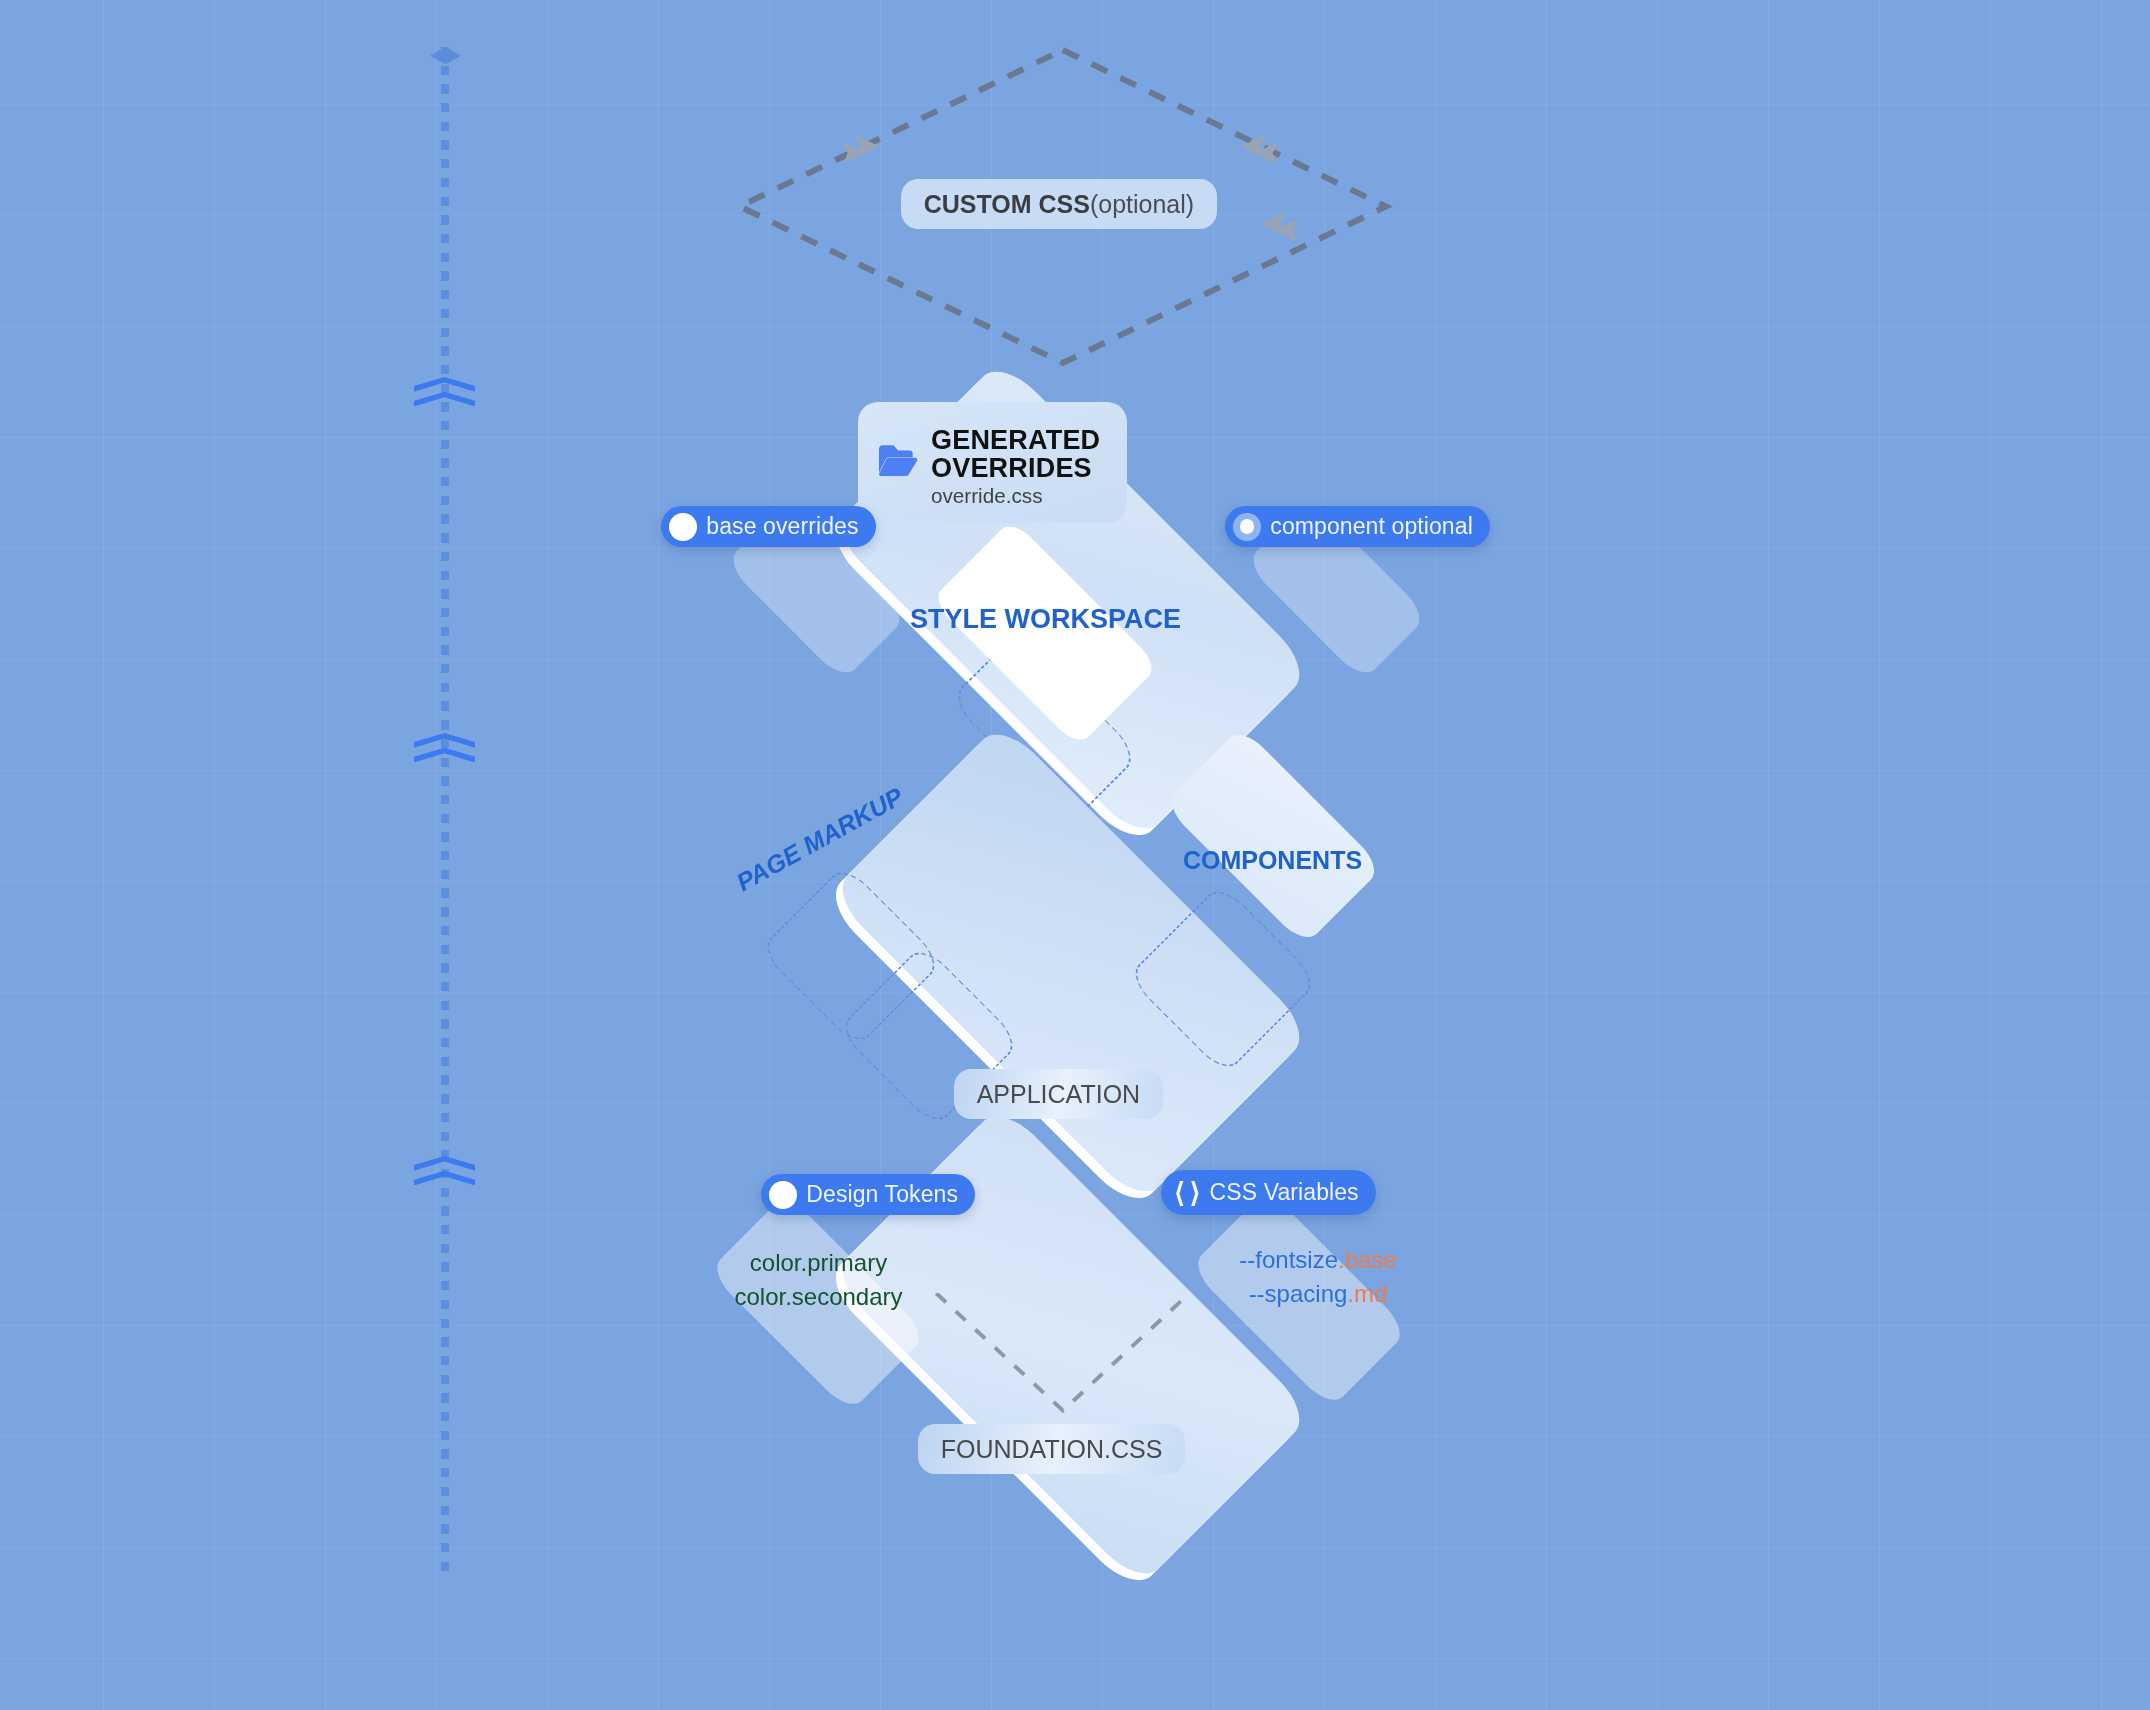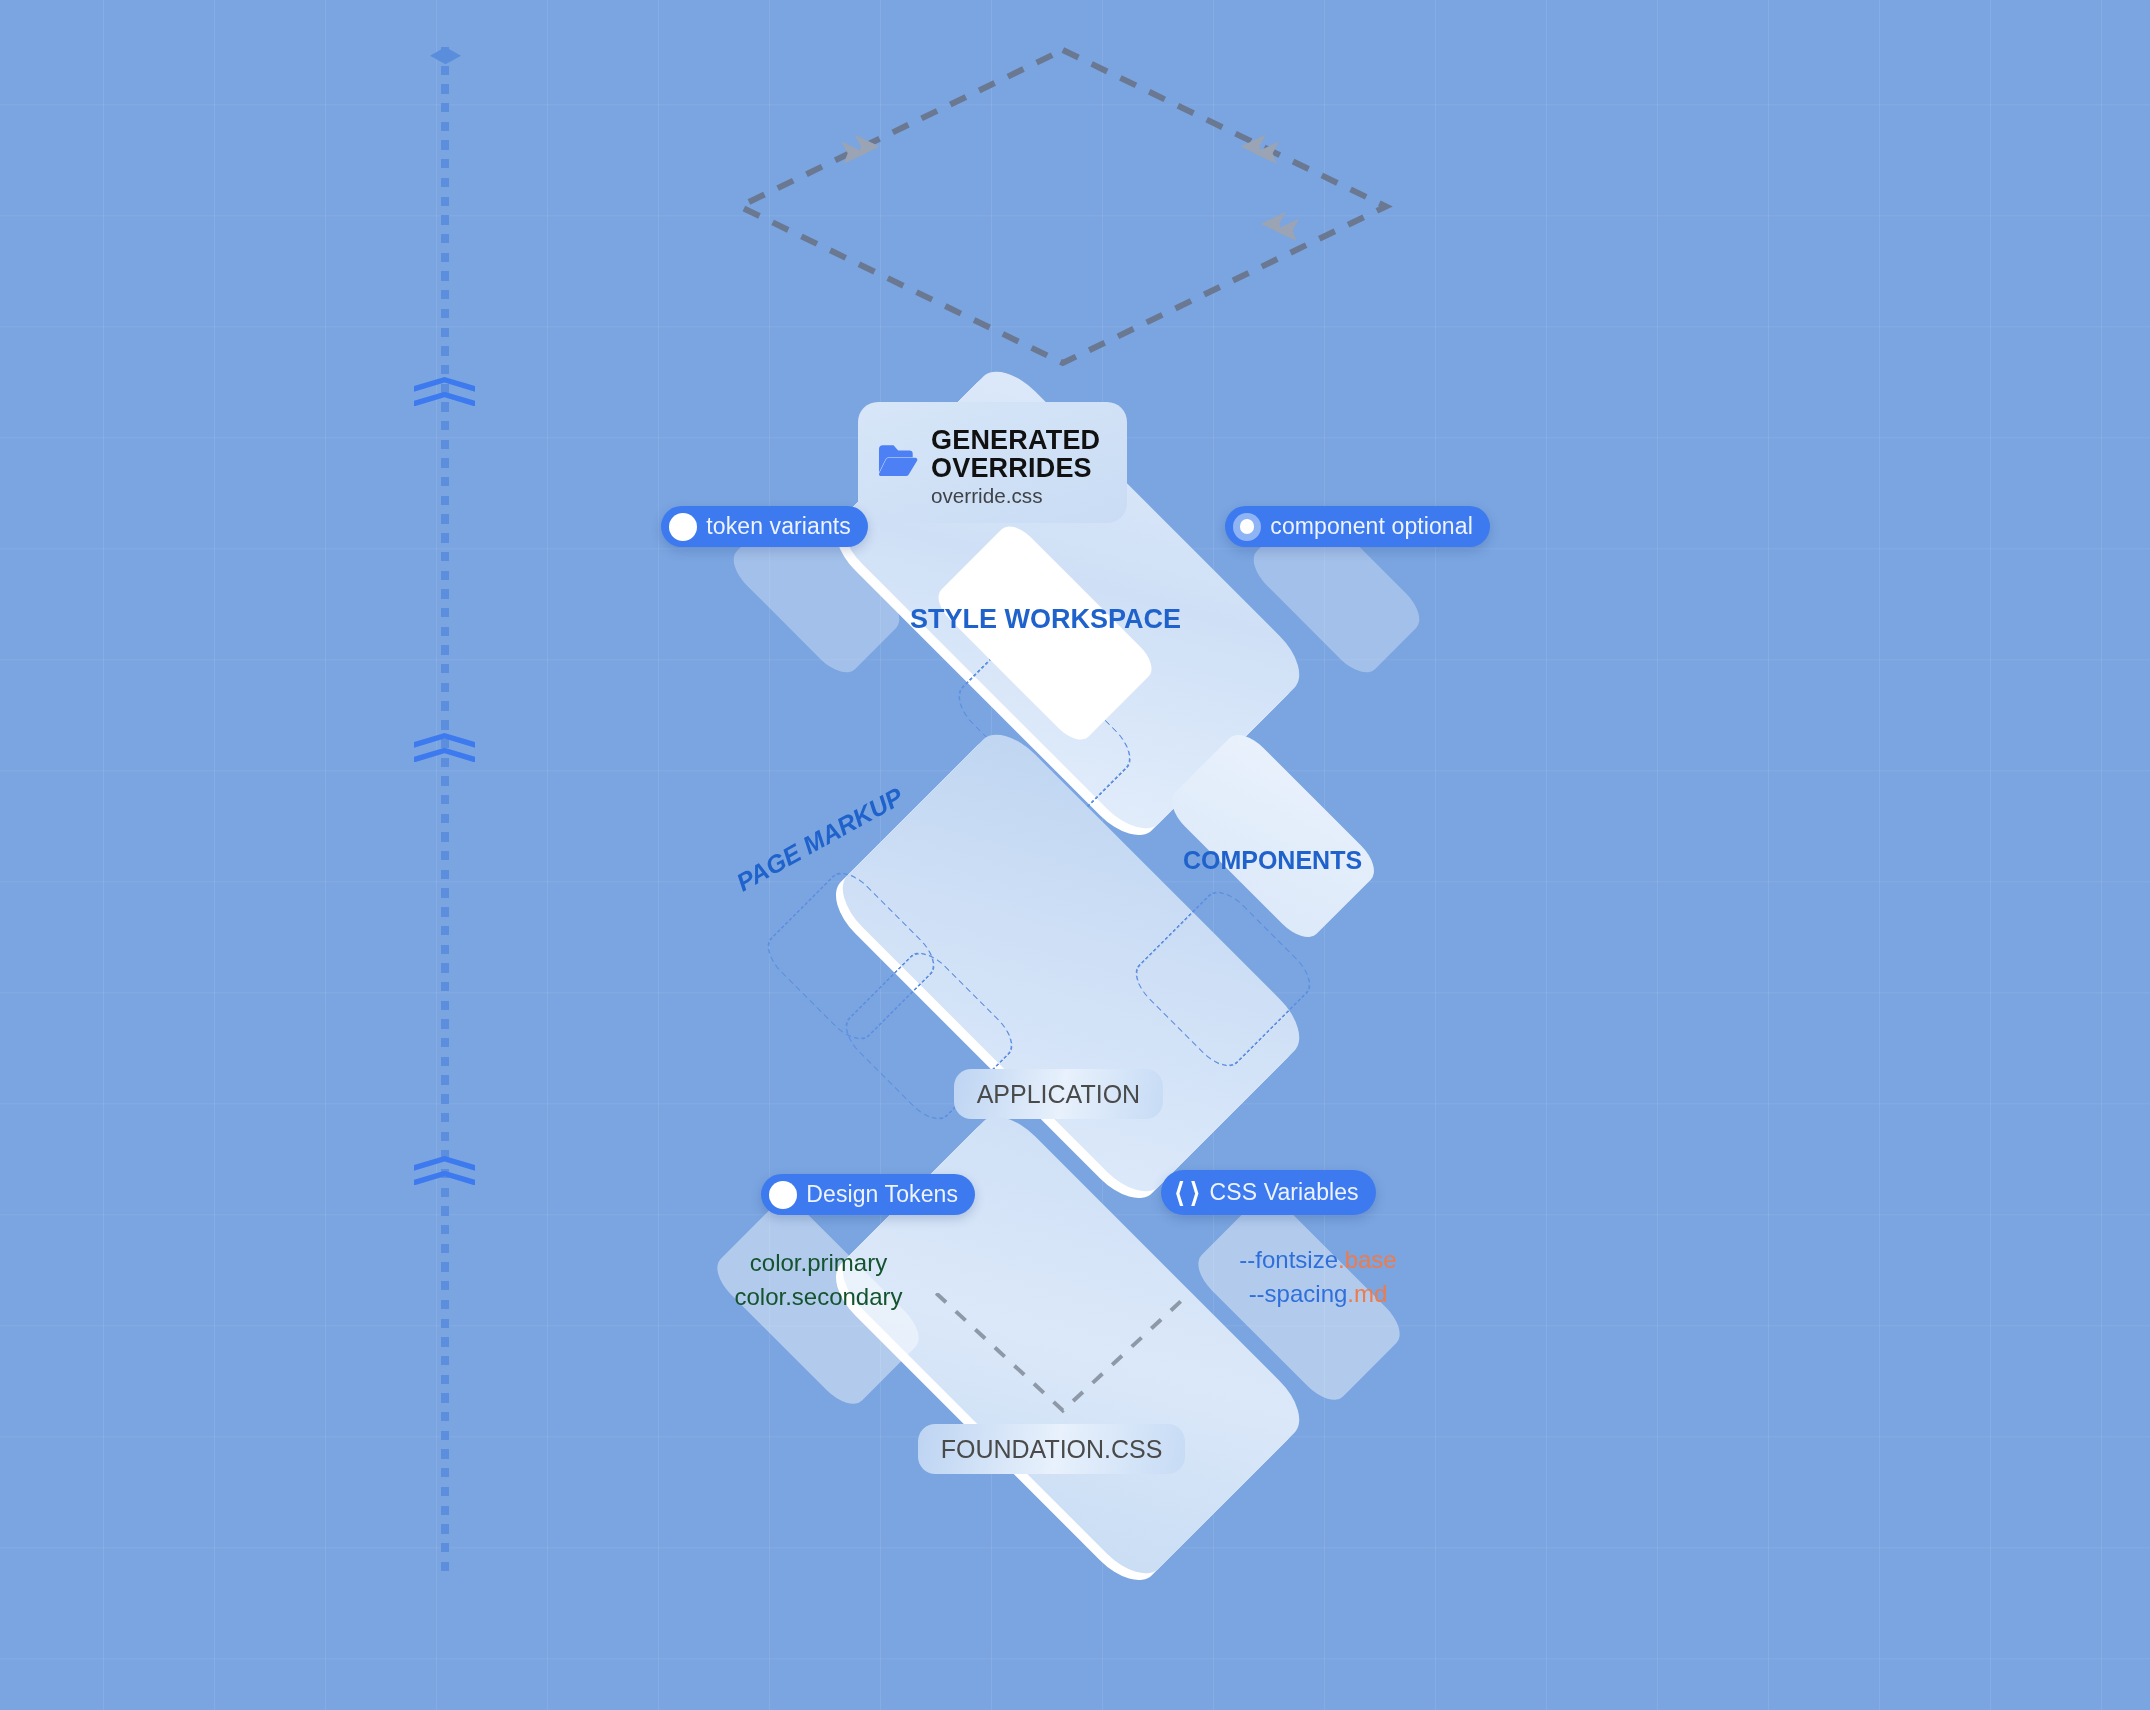--- a/index.html
+++ b/index.html
@@ -126,20 +126,24 @@
 
     <g fill="#9aa4b4" stroke="none">
       <path d="M1262,212 l38,18 -34,16 6,-16 z"></path>
       <path d="M1282,202 l38,18 -34,16 6,-16 z"></path>
       <path d="M1920,212 l-38,18 34,16 -6,-16 z"></path>
       <path d="M1900,202 l-38,18 34,16 -6,-16 z"></path>
       <path d="M1950,328 l-38,18 34,16 -6,-16 z"></path>
       <path d="M1930,318 l-38,18 34,16 -6,-16 z"></path>
     </g>
   </svg>
+  <div class="chip" style="left:901px; top:179px;">
+    <span style="font-weight:700;color:#3b3d42;">CUSTOM CSS</span>
+      <span style="color:#4a4d52;">(optional)</span>
+  </div>
 
   <div class="layer">
 
     <div class="slab-edge" style="left:851px; top:380px; width:440px; height:440px;
          background:#ffffff;"></div>
 
     <div class="slab-face" style="left:851px; top:380px; width:440px; height:440px;
          background:linear-gradient(135deg,#dde9f9 0%,#cfe0f6 45%,#e2edfb 100%);"></div>
 
     <div class="panel" style="left:733px; top:506px; width:167px; height:167px;
@@ -161,21 +165,21 @@
         </svg>
       </span>
       <span style="display:flex;flex-direction:column;margin-top:12px;">
         <span class="ttl">GENERATED OVERRIDES</span>
         <span class="sub">override.css</span>
       </span>
     </div>
 
     <div class="pill" style="left:661px; top:506px;">
       <span class="dot"></span>
-      <span>token variants</span>
+      <span>base overrides</span>
     </div>
     <div class="pill" style="left:1225px; top:506px;">
       <span class="dot ring">
           <i></i>
         </span>
       <span>component optional</span>
     </div>
   </div>
 
   <div class="layer">

